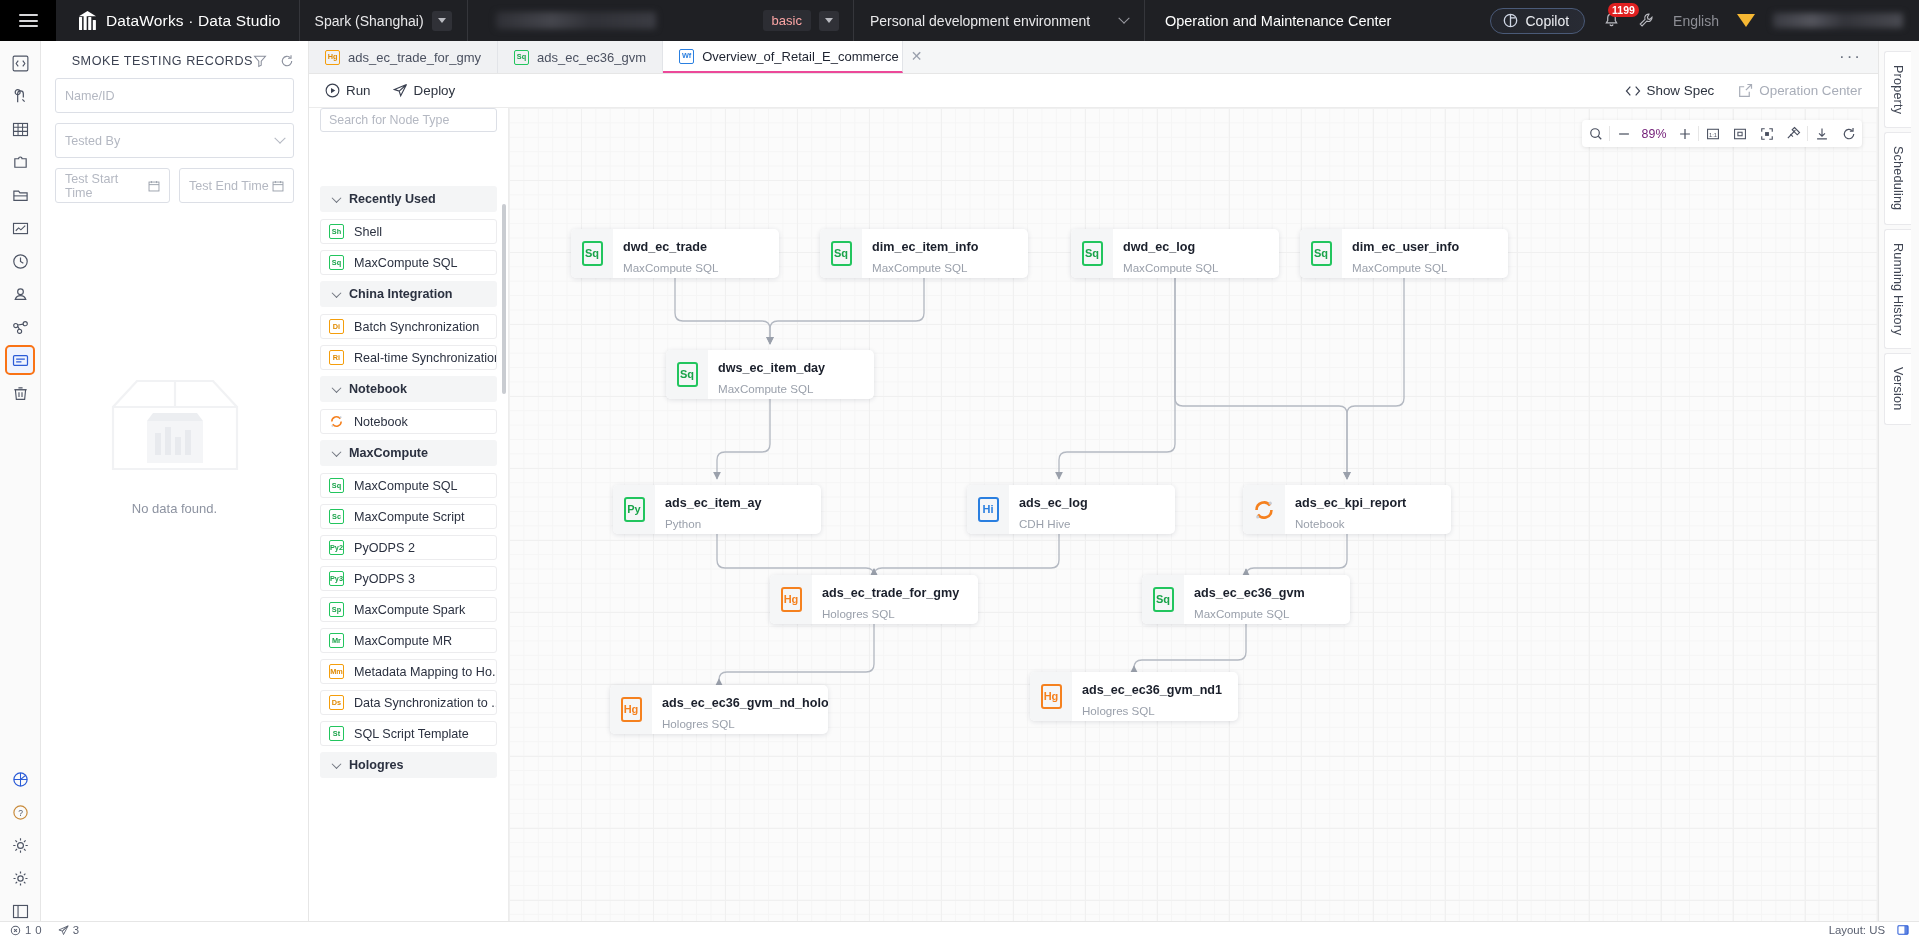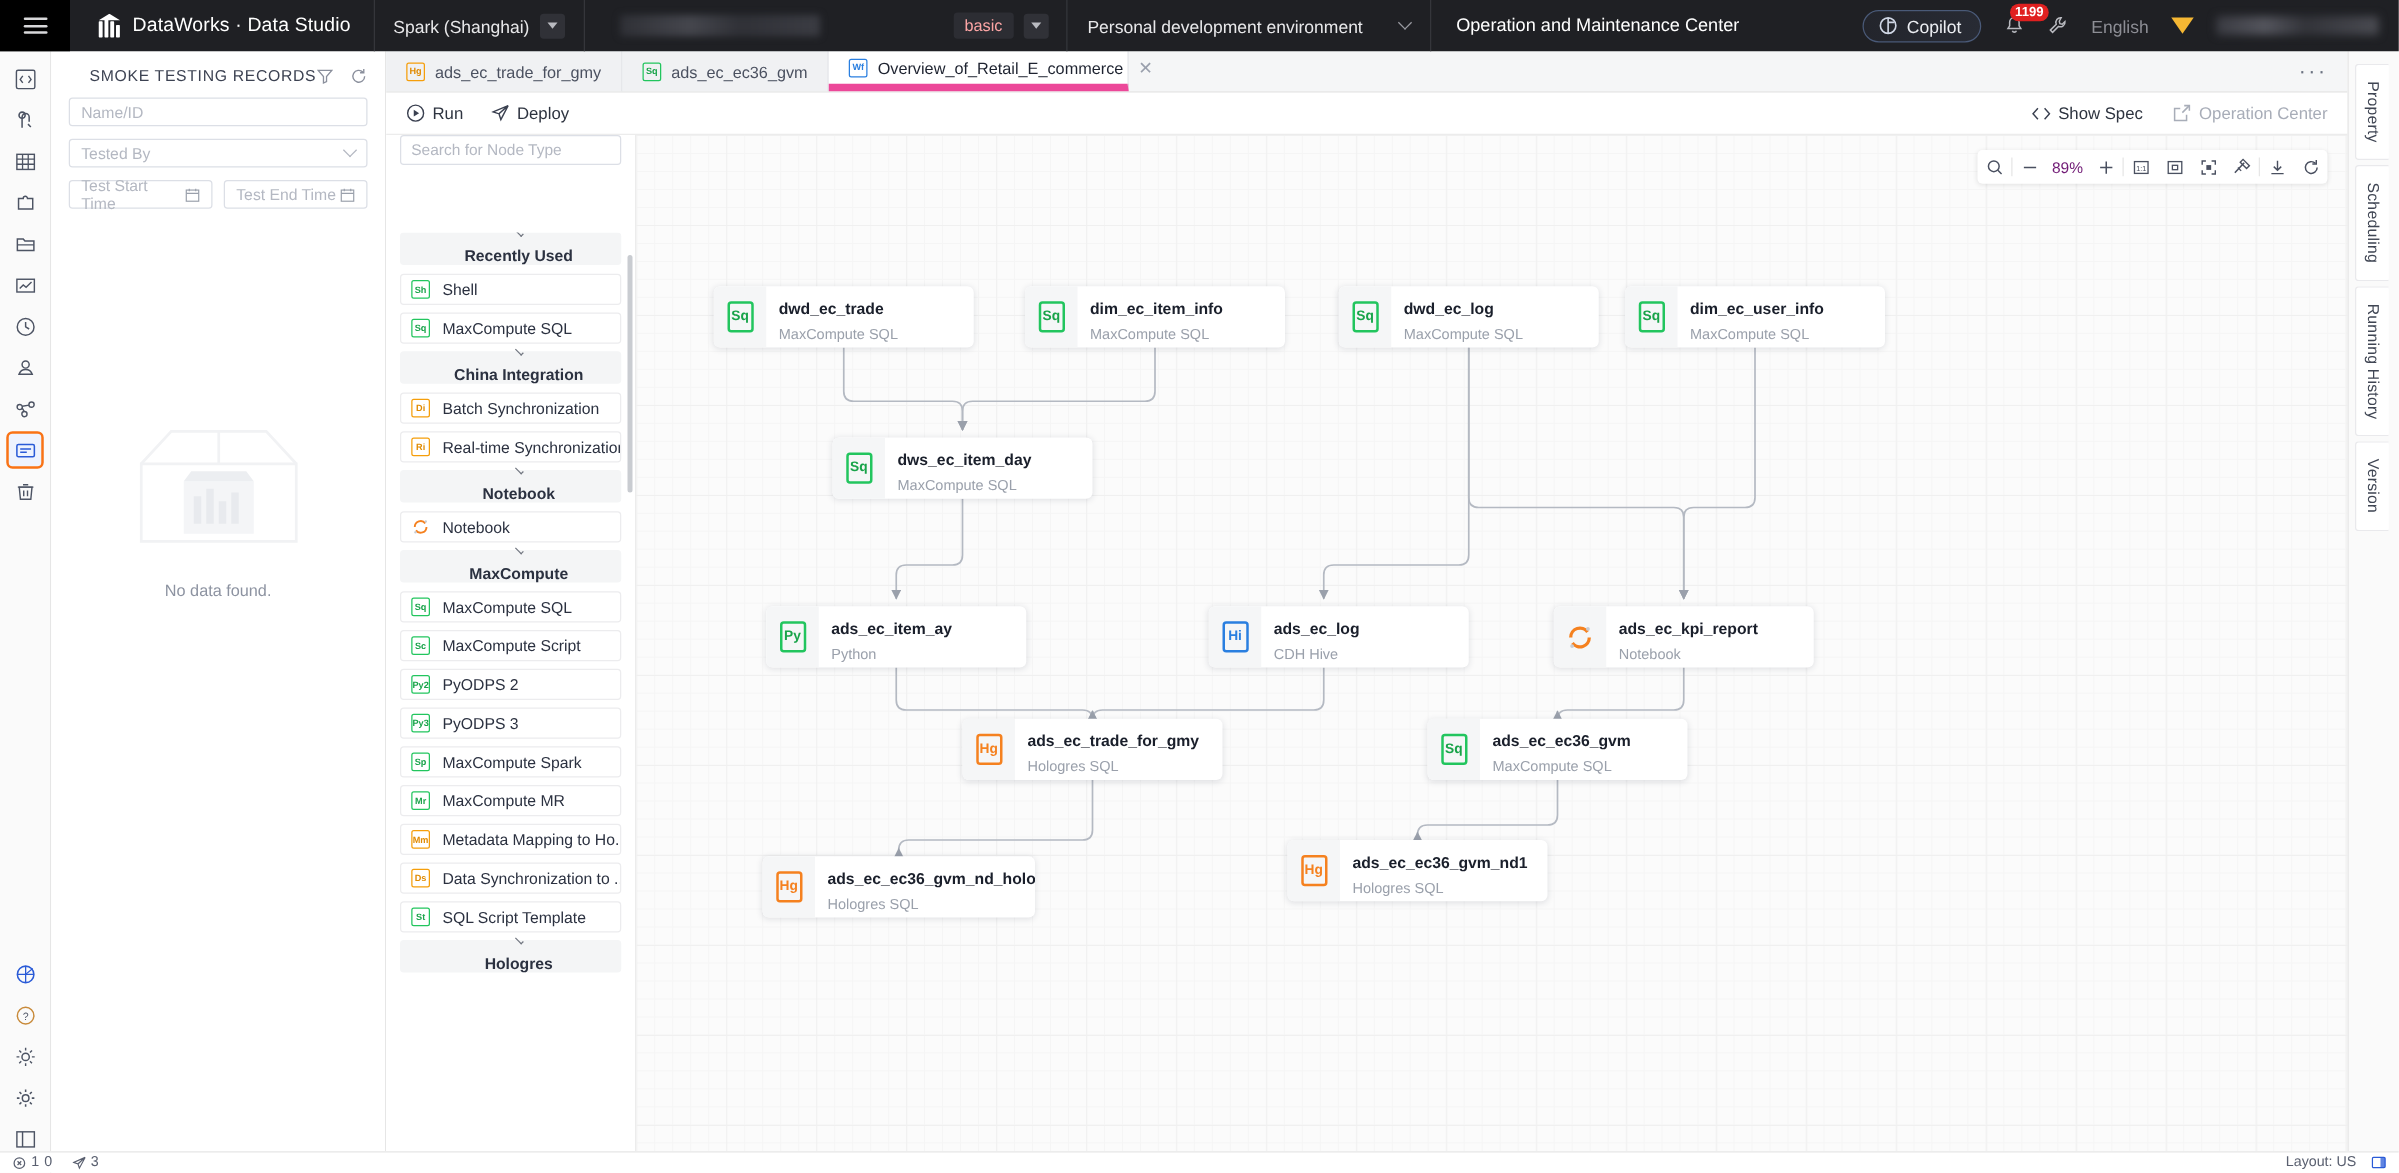--- a/index.html
+++ b/index.html
@@ -81,41 +81,41 @@
     position: absolute; top: 41px; left: 41px; width: 268px; height: 880px;
     background: #fff; border-right: 1px solid #e6e6e6;
   }
   .smoke-head {
     display: flex; align-items: center; justify-content: flex-end;
     padding: 13px 14px 10px 17px;
   }
   .smoke-title { font-size: 12.6px; color: #3c4252; letter-spacing: .55px; }
   .smoke-head-icons { display: flex; gap: 13px; color: #8a8f9c; }
   .fld {
-    margin: 0 14px 10px 14px; height: 23px; border: 1px solid #dcdfe6; border-radius: 3px;
+    margin: 0 14px 10px 14px; height: 35px; border: 1px solid #dcdfe6; border-radius: 3px;
     display: flex; align-items: center; padding: 0 9px; font-size: 12.6px; color: #b4b8c2;
     background: #fff; cursor: text;
   }
   .fld-row { display: flex; margin: 0 14px 10px 14px; gap: 9px; }
   .fld-row .fld { margin: 0; flex: 1; justify-content: space-between; }
   .empty-wrap { margin-top: 160px; display: flex; flex-direction: column; align-items: center; }
   .empty-txt { font-size: 13px; color: #8d93a1; margin-top: 14px; }
 
   
   .editor { position: absolute; top: 41px; left: 309px; right: 41px; height: 880px; background: #fff; }
   .tabs {
     height: 33px; display: flex; align-items: stretch; border-bottom: 1px solid #e6e6e6;
     background: #f5f6f7; position: relative;
   }
   .tab {
     display: flex; align-items: center; gap: 8px; padding: 0 16px; font-size: 13px;
     color: #4b5160; border-right: 1px solid #e2e4e8; cursor: pointer; background: #f0f1f3;
     max-width: 240px;
   }
-  .tab.active { background: #fff; color: #1e2330; border-bottom: 6px solid #ec4899; }
+  .tab.active { background: #fff; color: #1e2330; border-bottom: 2px solid #ec4899; }
   .tab-x { color: #9aa0ad; font-size: 14px; margin-left: 4px; }
   .tabs-more { margin-left: auto; display: flex; align-items: center; padding: 0 16px; color: #6b7280; font-size: 17px; letter-spacing: 2px; cursor: pointer; }
 
   .actionbar {
     height: 34px; display: flex; align-items: center; gap: 22px; padding: 0 16px;
     border-bottom: 1px solid #ececec; background: #fff; font-size: 13.4px; color: #2e3440;
   }
   .act { display: flex; align-items: center; gap: 6px; cursor: pointer; }
   .act.muted { color: #a8adb8; }
   .actionbar .right { margin-left: auto; display: flex; align-items: center; gap: 24px; }
@@ -127,21 +127,21 @@
   }
   .cnode-title { font-size: 13.4px; font-weight: bold; color: #1e2330; padding: 14px 14px 9px 14px; }
   .cnode-search {
     margin: 0 11px 9px 11px; height: 24px; border: 1px solid #dcdfe6; border-radius: 3px;
     display: flex; align-items: center; padding: 0 8px; font-size: 12.4px; color: #b4b8c2; cursor: text;
   }
   .cnode-list { position: absolute; top: 78px; bottom: 0; left: 0; right: 0; overflow-y: auto; padding: 0 11px 8px 11px; }
   .grp {
     display: flex; align-items: center; gap: 9px; height: 26px; background: #f4f5f6;
     border-radius: 3px; padding-left: 13px; font-size: 12.6px; font-weight: bold; color: #2b3140;
-    margin-bottom: 7px; cursor: pointer; flex-direction: column;
+    margin-bottom: 7px; cursor: pointer;
   }
   .grp-chev { width: 7px; height: 7px; border-right: 1.4px solid #70757f; border-bottom: 1.4px solid #70757f; transform: rotate(45deg) translate(-1px,-1px); }
   .nitem {
     display: flex; align-items: center; gap: 10px; height: 25px; border: 1px solid #ececee;
     border-radius: 3px; padding-left: 8px; margin-bottom: 6px; font-size: 12.6px; color: #2b3140;
     cursor: pointer; background: #fff; overflow: hidden; white-space: nowrap;
   }
   .chip {
     width: 15px; height: 15px; min-width: 15px; border-radius: 2px; border: 1.4px solid;
     font-size: 7.3px; display: flex; align-items: center; justify-content: center;

